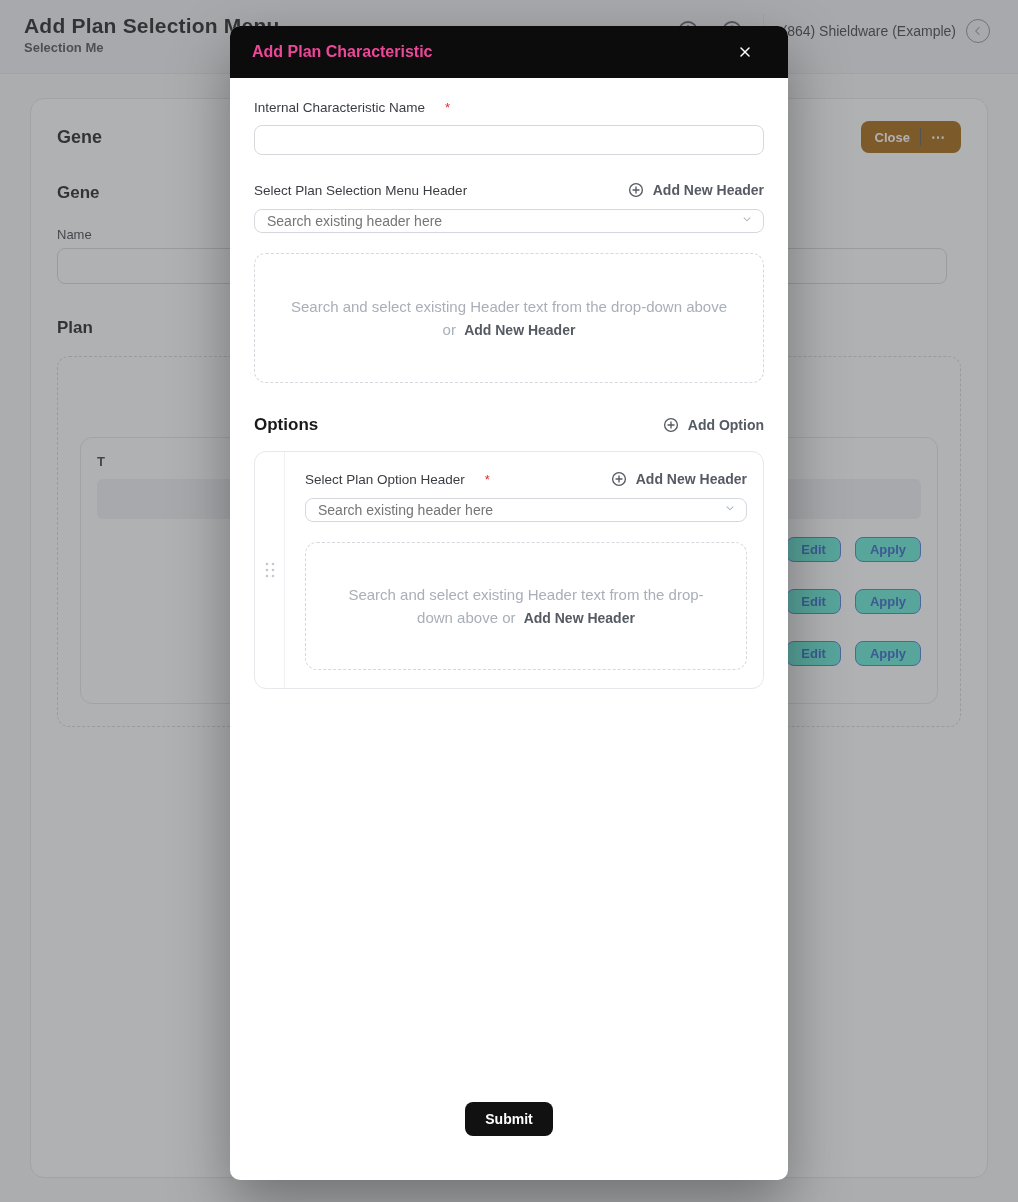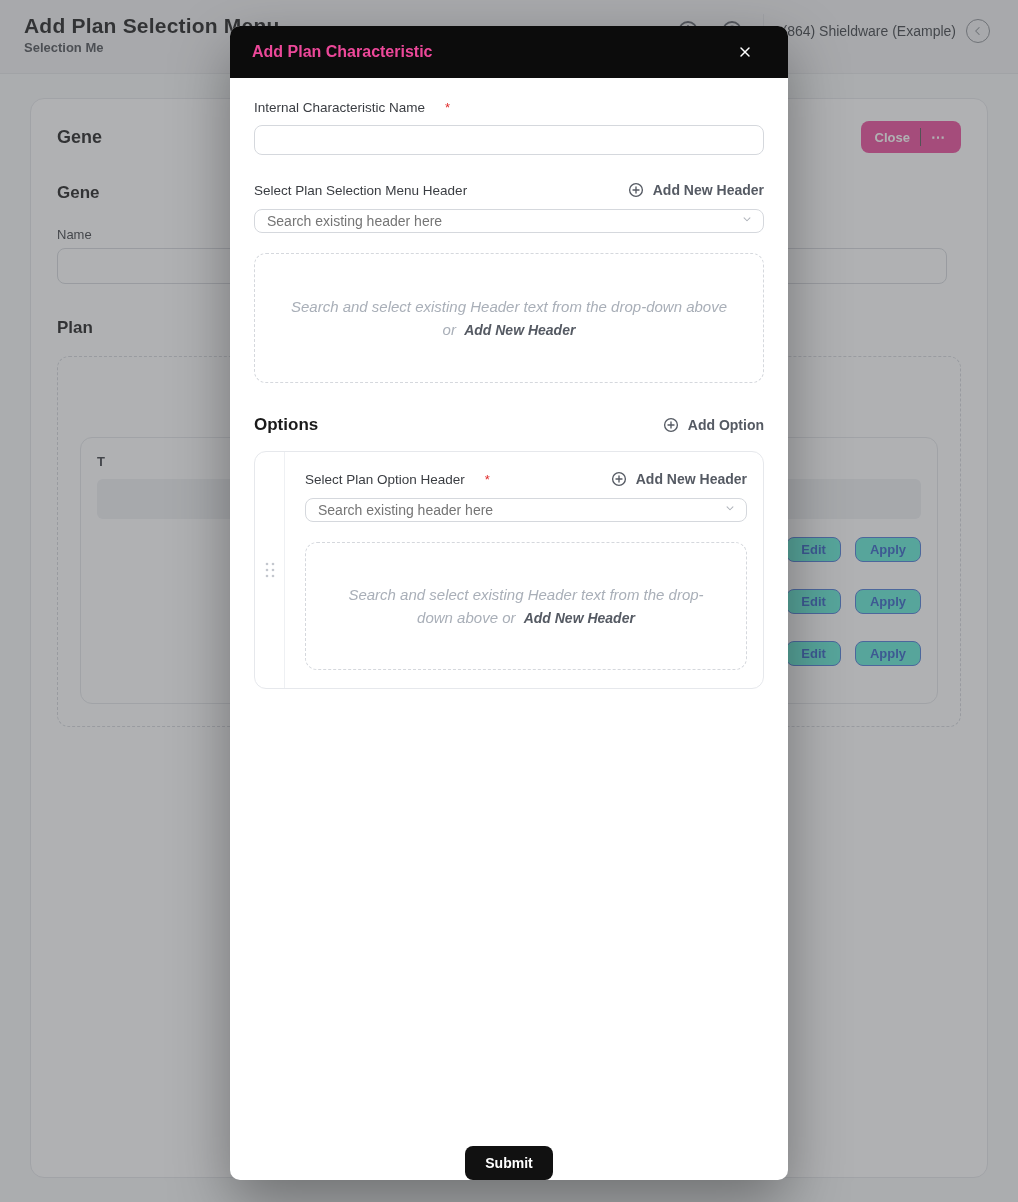--- a/index.html
+++ b/index.html
@@ -13,21 +13,21 @@
     .topbar-left .page-sub { font-size: 13px; color: #4a4d52; margin-top: 2px; font-weight: 600; }
     .topbar-right { display: flex; align-items: center; gap: 18px; margin-top: 0; }
     .icon-circle { width: 26px; height: 26px; display: flex; align-items: center; justify-content: center; }
     .divider-v { width: 1px; height: 34px; background: #e0e2e5; }
     .acct-pill { display: flex; align-items: center; gap: 10px; font-size: 14px; color: #3a3d42; padding: 4px 0; }
     .acct-back { width: 24px; height: 24px; border: 1.6px solid #8a8d93; border-radius: 50%; display: flex; align-items: center; justify-content: center; }
 
     .content-card { margin: 24px 30px; border: 1px solid #e4e6e9; border-radius: 14px; background: #fff; padding: 22px 26px; min-height: 1080px; }
     .card-row1 { display: flex; justify-content: space-between; align-items: center; }
     .card-row1 .h { font-size: 18px; font-weight: 700; }
-    .btn-dark { background: #ec4899; color: #fff; border: none; border-radius: 8px; height: 32px; padding: 0 14px; font-size: 13px; font-weight: 600; display: flex; align-items: center; gap: 10px; }
+    .btn-dark { background: #a16207; color: #fff; border: none; border-radius: 8px; height: 32px; padding: 0 14px; font-size: 13px; font-weight: 600; display: flex; align-items: center; gap: 10px; }
     .btn-dark .vline { width: 1px; height: 18px; background: #555; }
     .btn-dark .dots { letter-spacing: 2px; font-size: 14px; line-height: 1; }
     .sub-h { font-size: 17px; font-weight: 700; margin-top: 30px; }
     .field-row { margin-top: 24px; }
     .field-row label { font-size: 13px; color: #3a3d42; display: block; margin-bottom: 6px; }
     .field-row input { width: 890px; height: 36px; border: 1px solid #d5d8dd; border-radius: 8px; padding: 0 12px; font-size: 14px; }
     .plan-h { font-size: 17px; font-weight: 700; margin-top: 34px; }
     .dashed-box { margin-top: 18px; border: 1.5px dashed #d5d8dd; border-radius: 12px; padding: 22px; }
     .char-card { border: 1px solid #e4e6e9; border-radius: 12px; padding: 16px; margin-top: 30px; }
     .char-card .tag { font-size: 13px; font-weight: 600; color: #3a3d42; margin-bottom: 10px; }
@@ -46,32 +46,32 @@
     .f-label { font-size: 13.5px; color: #3a3d42; margin-bottom: 10px; display: flex; align-items: flex-end; gap: 20px; }
     .req { color: #e02b2b; font-size: 13px; }
     .txt-input { width: 100%; height: 30px; border: 1px solid #d5d8dd; border-radius: 8px; padding: 0 12px; font-size: 14px; outline: none; }
     .label-row { display: flex; justify-content: space-between; align-items: center; margin-top: 26px; margin-bottom: 10px; }
     .label-row .f-label { margin-bottom: 0; }
     .link-action { display: flex; align-items: center; gap: 8px; color: #555a63; font-size: 14px; font-weight: 600; }
     .link-action svg { flex-shrink: 0; }
     .select-look { position: relative; }
     .select-look input { width: 100%; height: 24px; border: 1px solid #d5d8dd; border-radius: 8px; padding: 0 30px 0 12px; font-size: 14px; color: #9aa0a9; outline: none; }
     .select-look .chev { position: absolute; right: 10px; top: 50%; transform: translateY(-50%); color: #b0b4bb; }
-    .dashed-info { margin-top: 20px; border: 1.5px dashed #d5d8dd; border-radius: 12px; height: 130px; display: flex; flex-direction: column; align-items: flex-start; justify-content: center; padding: 0 34px; text-align: center; color: #a9afb8; font-size: 15px; line-height: 1.55; font-style: italic; }
+    .dashed-info { margin-top: 20px; border: 1.5px dashed #d5d8dd; border-radius: 12px; height: 130px; display: flex; flex-direction: column; align-items: flex-start; justify-content: center; padding: 0 34px; text-align: center; color: #a9afb8; font-size: 15px; line-height: 1.55; }
     .dashed-info .inline-link { color: #555a63; font-weight: 600; font-size: 14px; margin-left: 4px; }
 
     .options-head { display: flex; justify-content: space-between; align-items: center; margin-top: 32px; margin-bottom: 16px; }
     .options-head .mb-h { margin-bottom: 0; }
 
     .option-card { border: 1px solid #e6e8ec; border-radius: 12px; display: flex; }
     .drag-col { width: 30px; border-right: 1px solid #eef0f3; display: flex; align-items: center; justify-content: center; color: #c3c7ce; }
     .option-body { flex: 1; padding: 18px 16px 18px 20px; }
     .option-body .dashed-info { height: 128px; }
 
-    .modal-footer { height: 78px; display: flex; align-items: flex-end; justify-content: center; }
+    .modal-footer { height: 78px; display: flex; align-items: flex-start; justify-content: center; }
     .submit-btn { background: #111; color: #fff; border: none; border-radius: 8px; height: 34px; padding: 0 20px; font-size: 14px; font-weight: 600; }
 
     
     .stroke { stroke: currentColor; stroke-width: 1.8; fill: none; stroke-linecap: round; stroke-linejoin: round; }
   </style>
 </head>
 <body>
 
 <div class="page">
   <div class="topbar">

